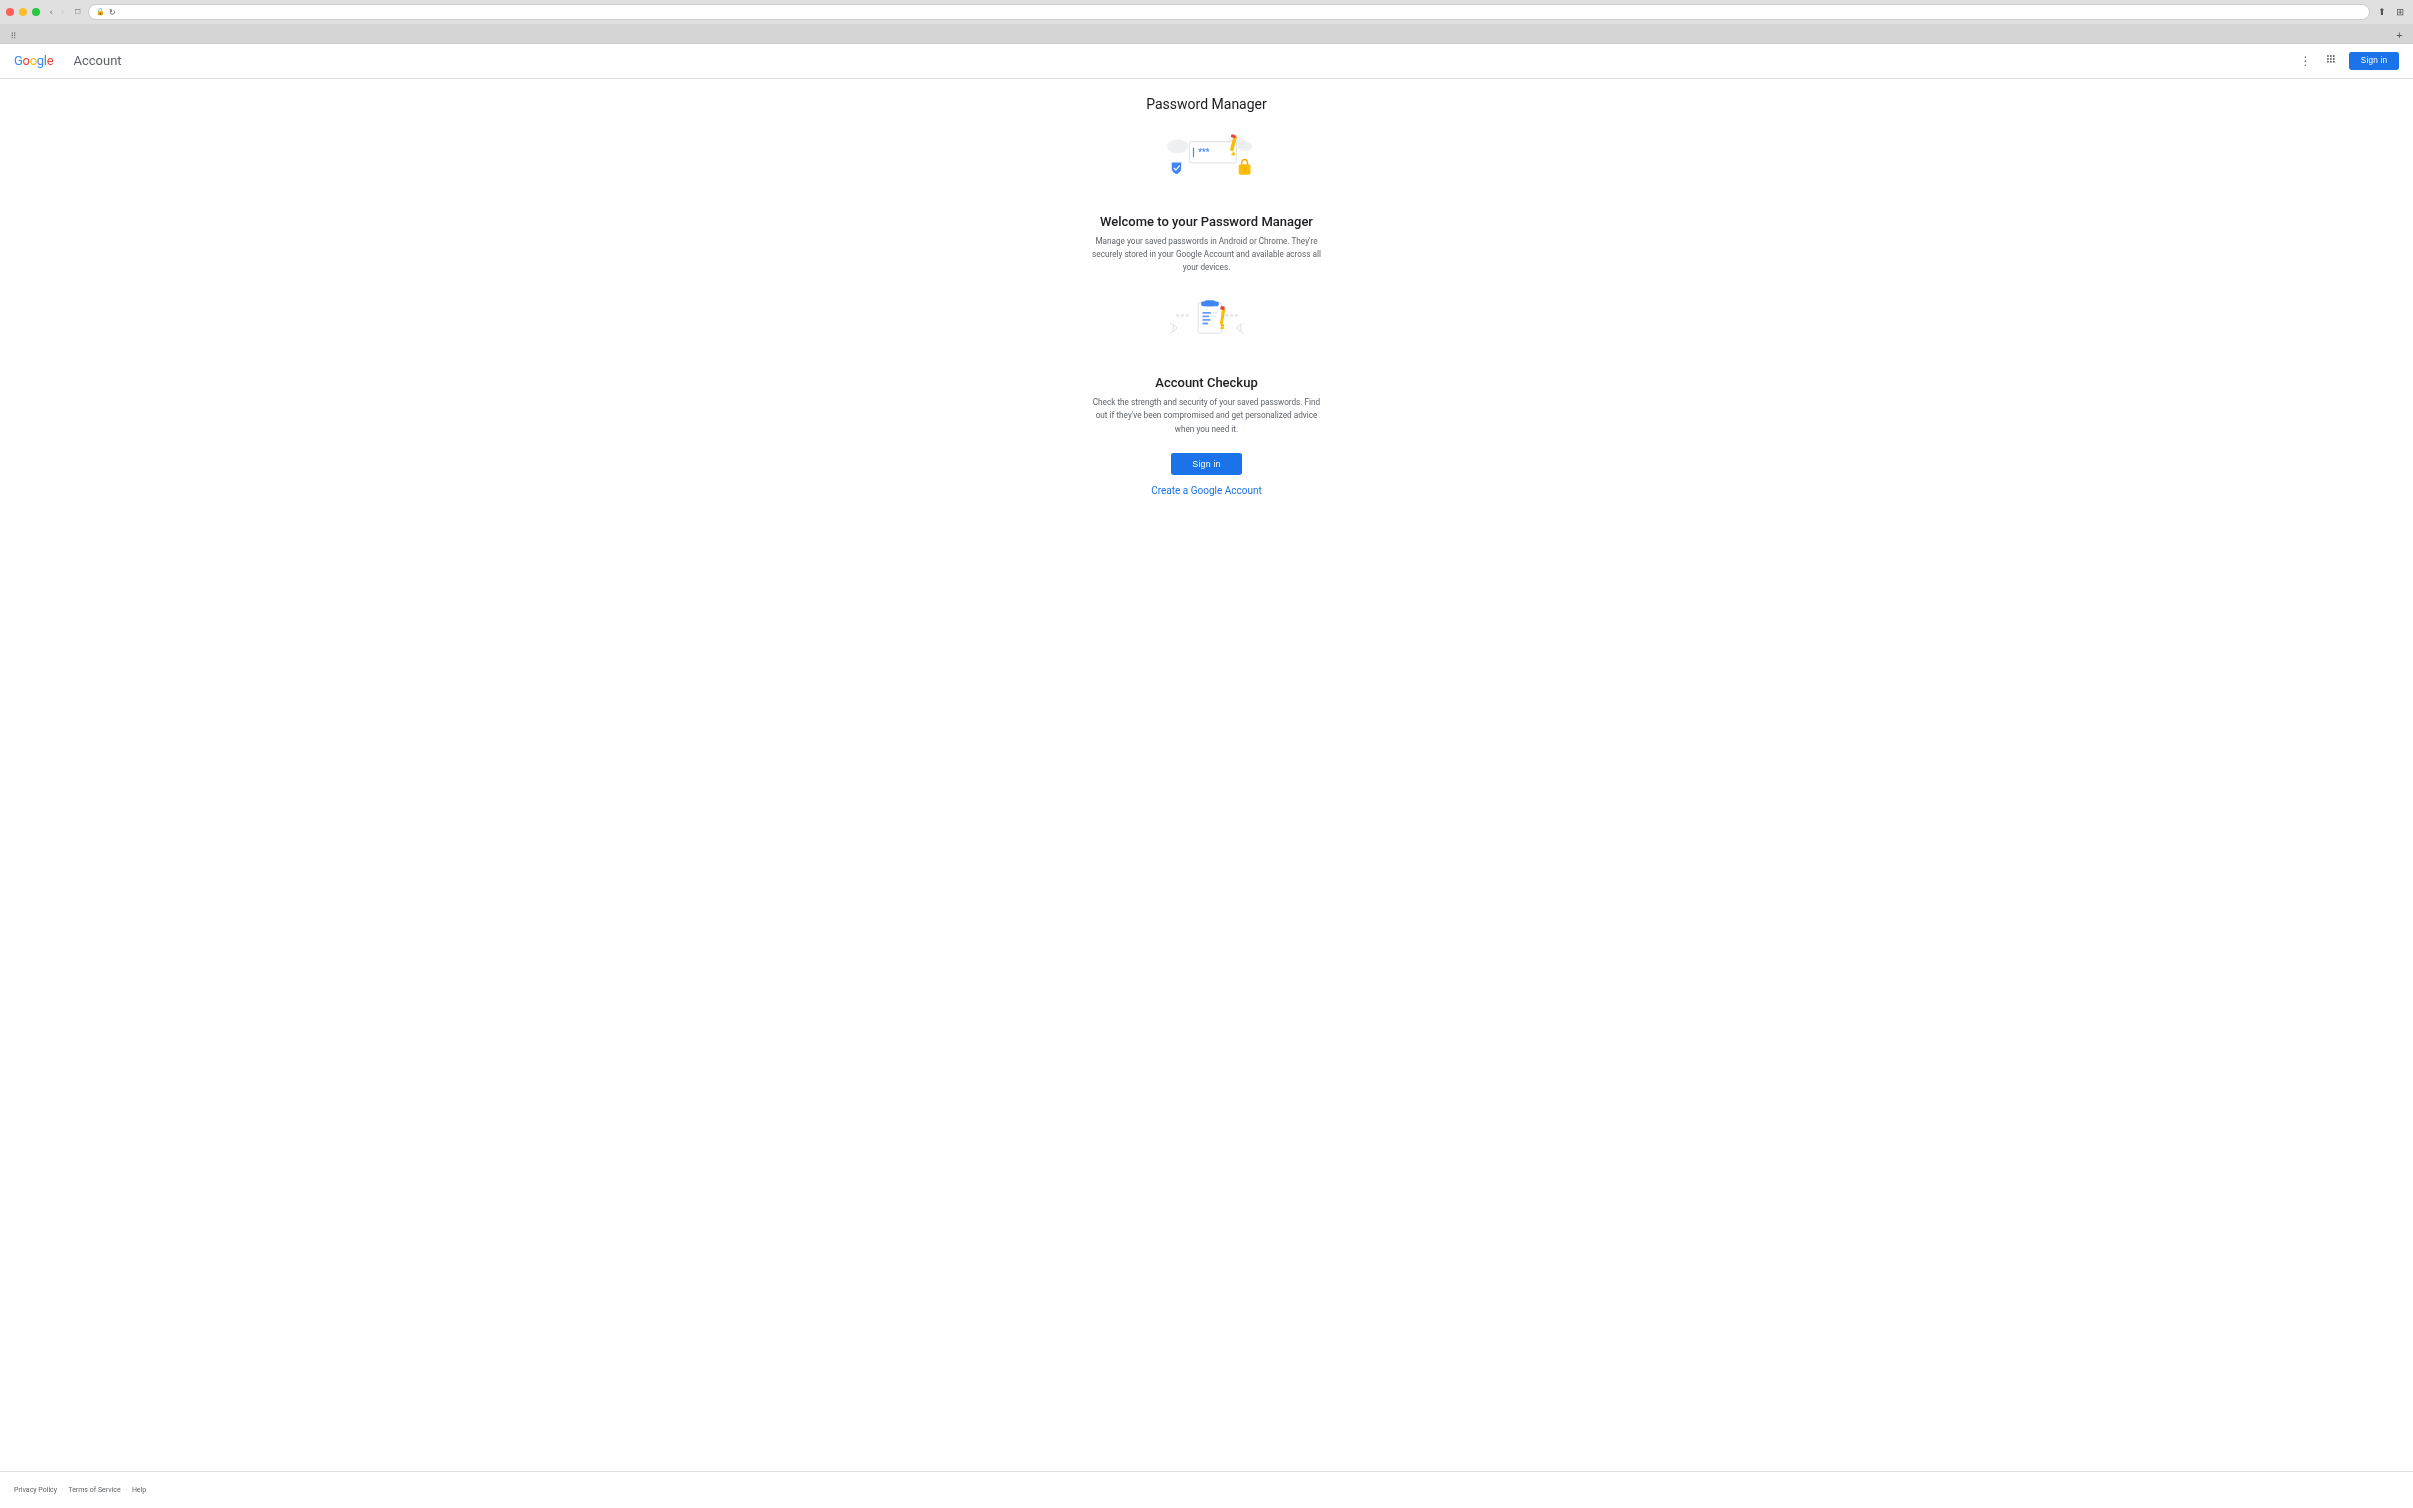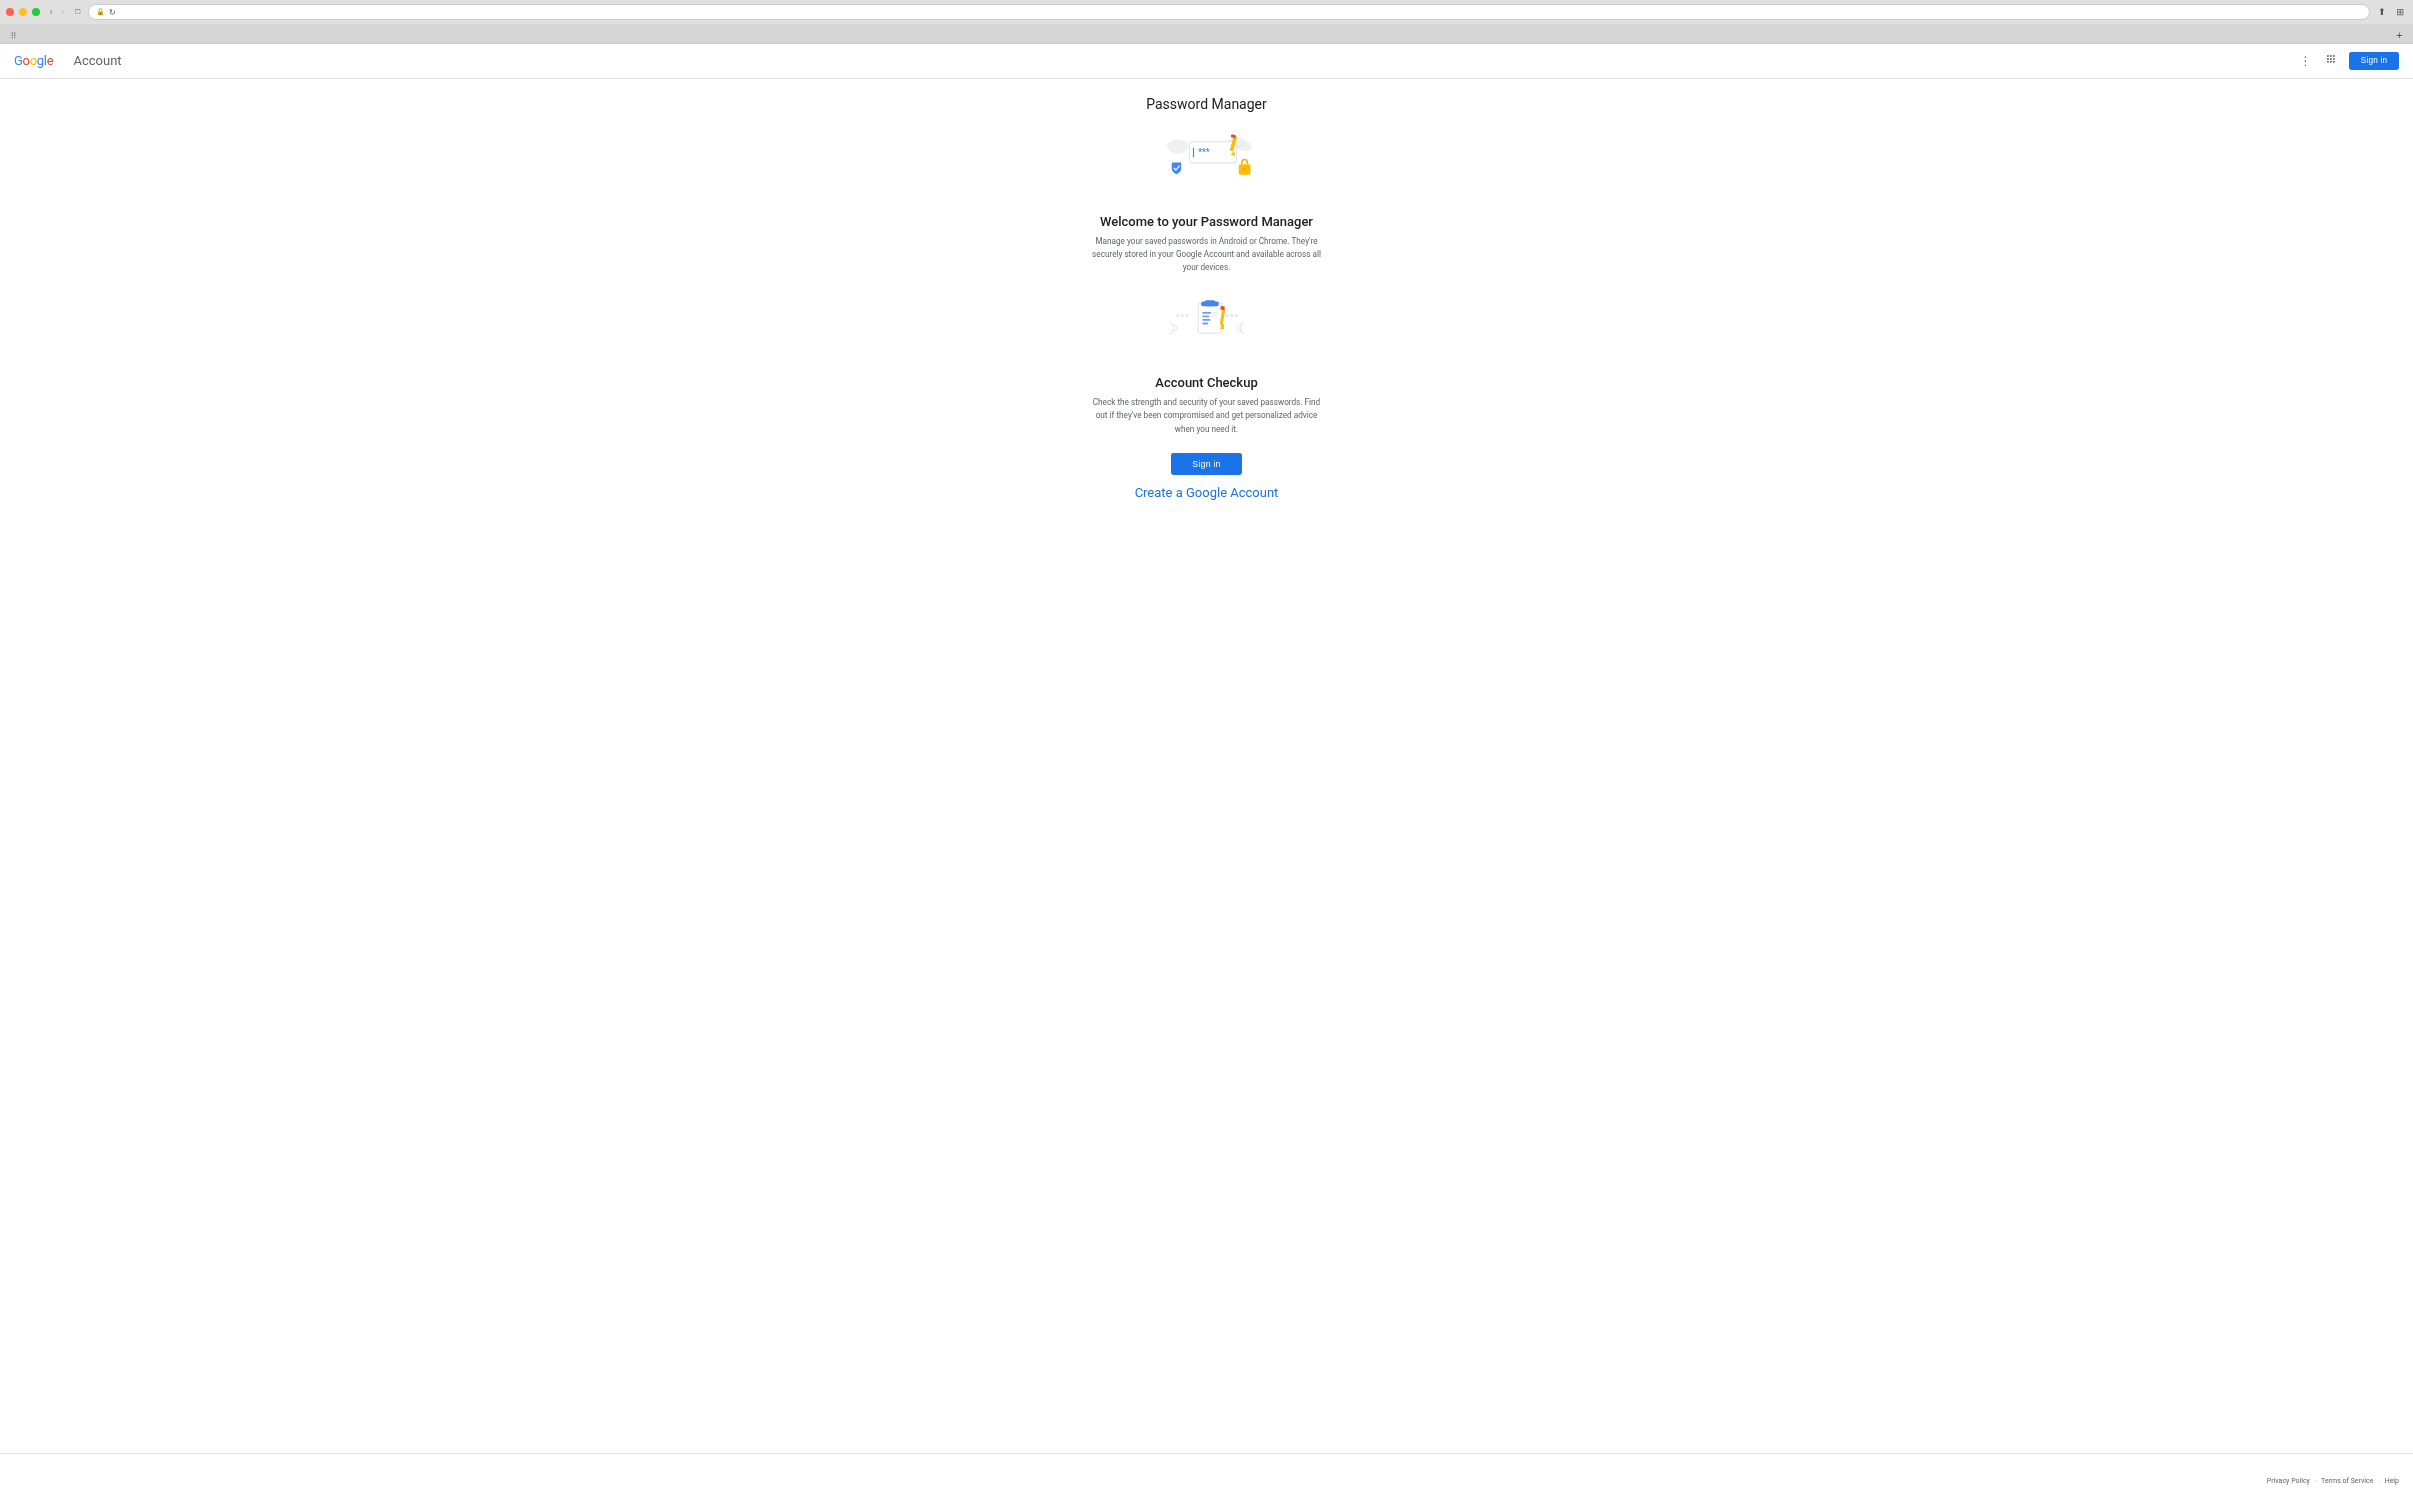--- a/index.html
+++ b/index.html
@@ -250,31 +250,31 @@
       padding: 5.9px 21px;
       font-size: 8.8px;
       font-weight: 500;
       cursor: pointer;
       margin-bottom: 9.4px;
       letter-spacing: 0.2px;
     }
 
     .create-account-link {
       color: #1a73e8;
-      font-size: 13px;
+      font-size: 10px;
       text-decoration: none;
       cursor: pointer;
     }
 
     
     .footer {
       display: flex;
-      justify-content: flex-end;
-      align-items: center;
-      padding: 23px 14px;
+      justify-content: flex-start;
+      align-items: center;
+      padding: 14px 14px;
       gap: 4.7px;
       font-size: 7px;
       color: #5f6368;
       background: #fff;
       border-top: 0.6px solid #e0e0e0;
     }
     .footer-link {
       color: #5f6368;
       text-decoration: none;
       cursor: pointer;

